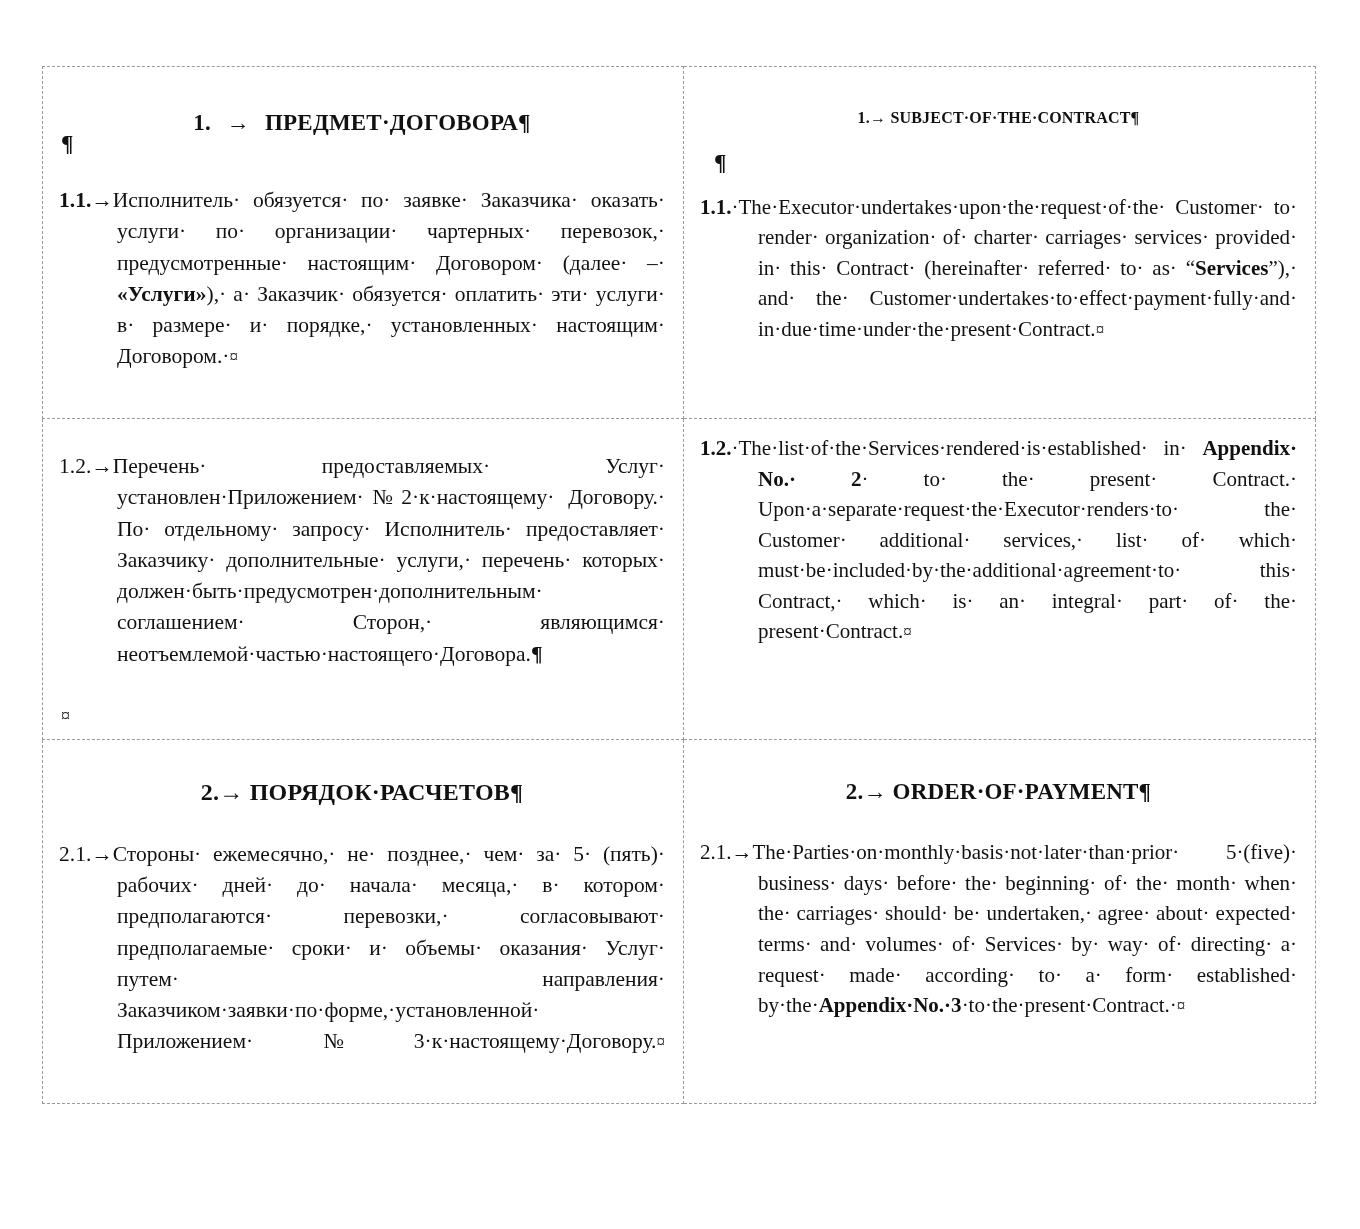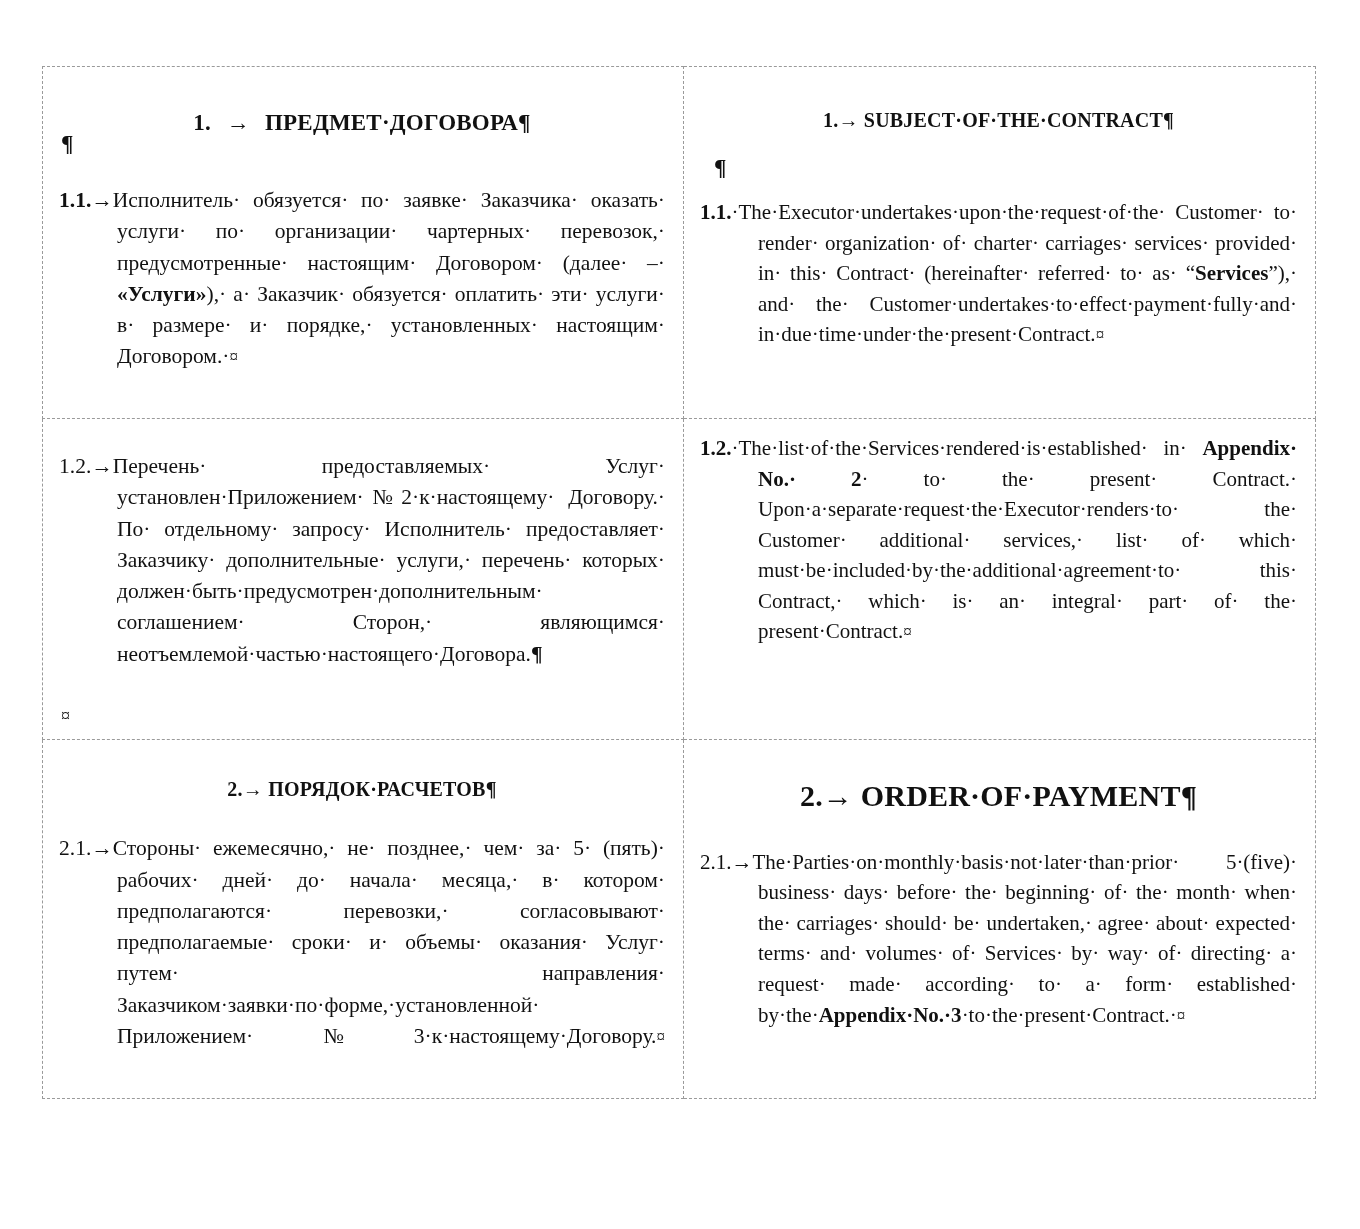--- a/index.html
+++ b/index.html
@@ -48,23 +48,23 @@
   .sect-head {
     text-align: center;
     font-weight: bold;
     font-size: 23px;
     line-height: 1.35;
     letter-spacing: .2px;
     margin: 0;
     white-space: pre;
   }
   .sect-head.ru-1 { font-size: 23px; padding-top: 26px; }
-  .sect-head.en-1 { font-size: 20px; padding-top: 26px; }
-  .sect-head.ru-2 { font-size: 20px; padding-top: 22px; }
-  .sect-head.en-2 { font-size: 30px; padding-top: 22px; }
+  .sect-head.en-1 { font-size: 16px; padding-top: 26px; }
+  .sect-head.ru-2 { font-size: 24px; padding-top: 22px; }
+  .sect-head.en-2 { font-size: 23px; padding-top: 22px; }
 
   .head-tab {
     display: inline-block;
     font-weight: normal;
   }
   .tab-wide  { width: 54px; }
 
   
   .para {
     font-size: 21.5px;

